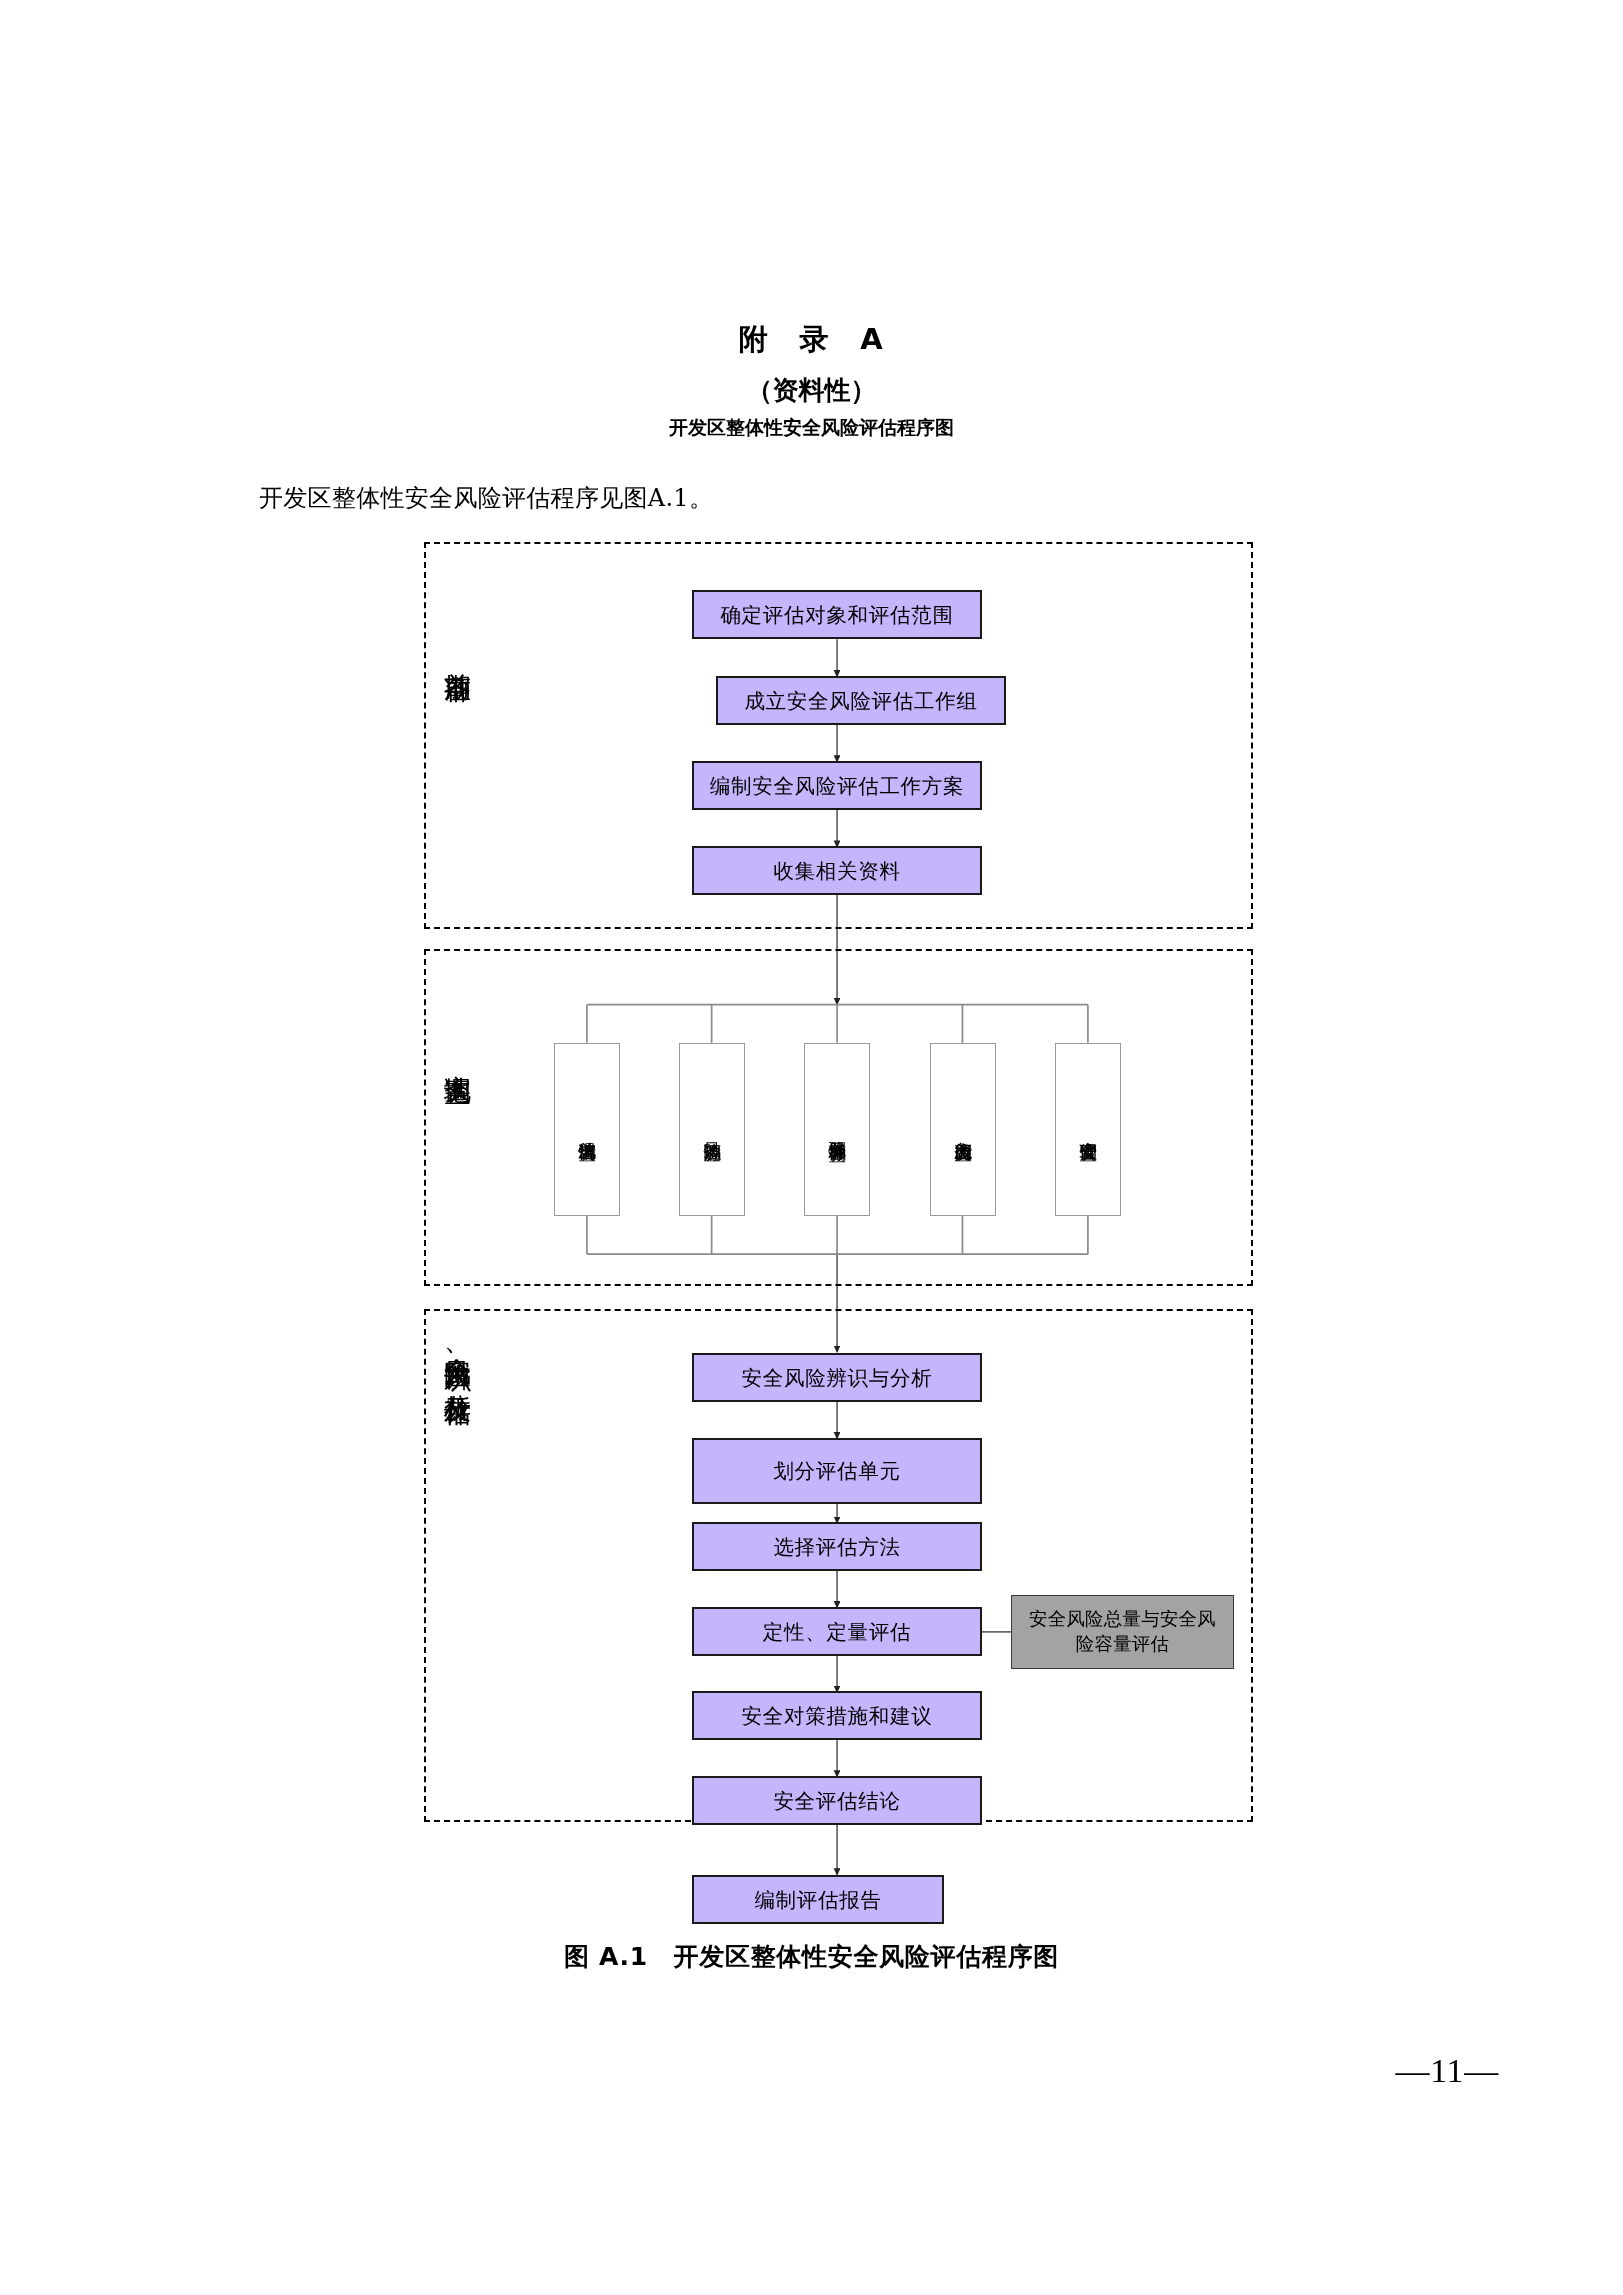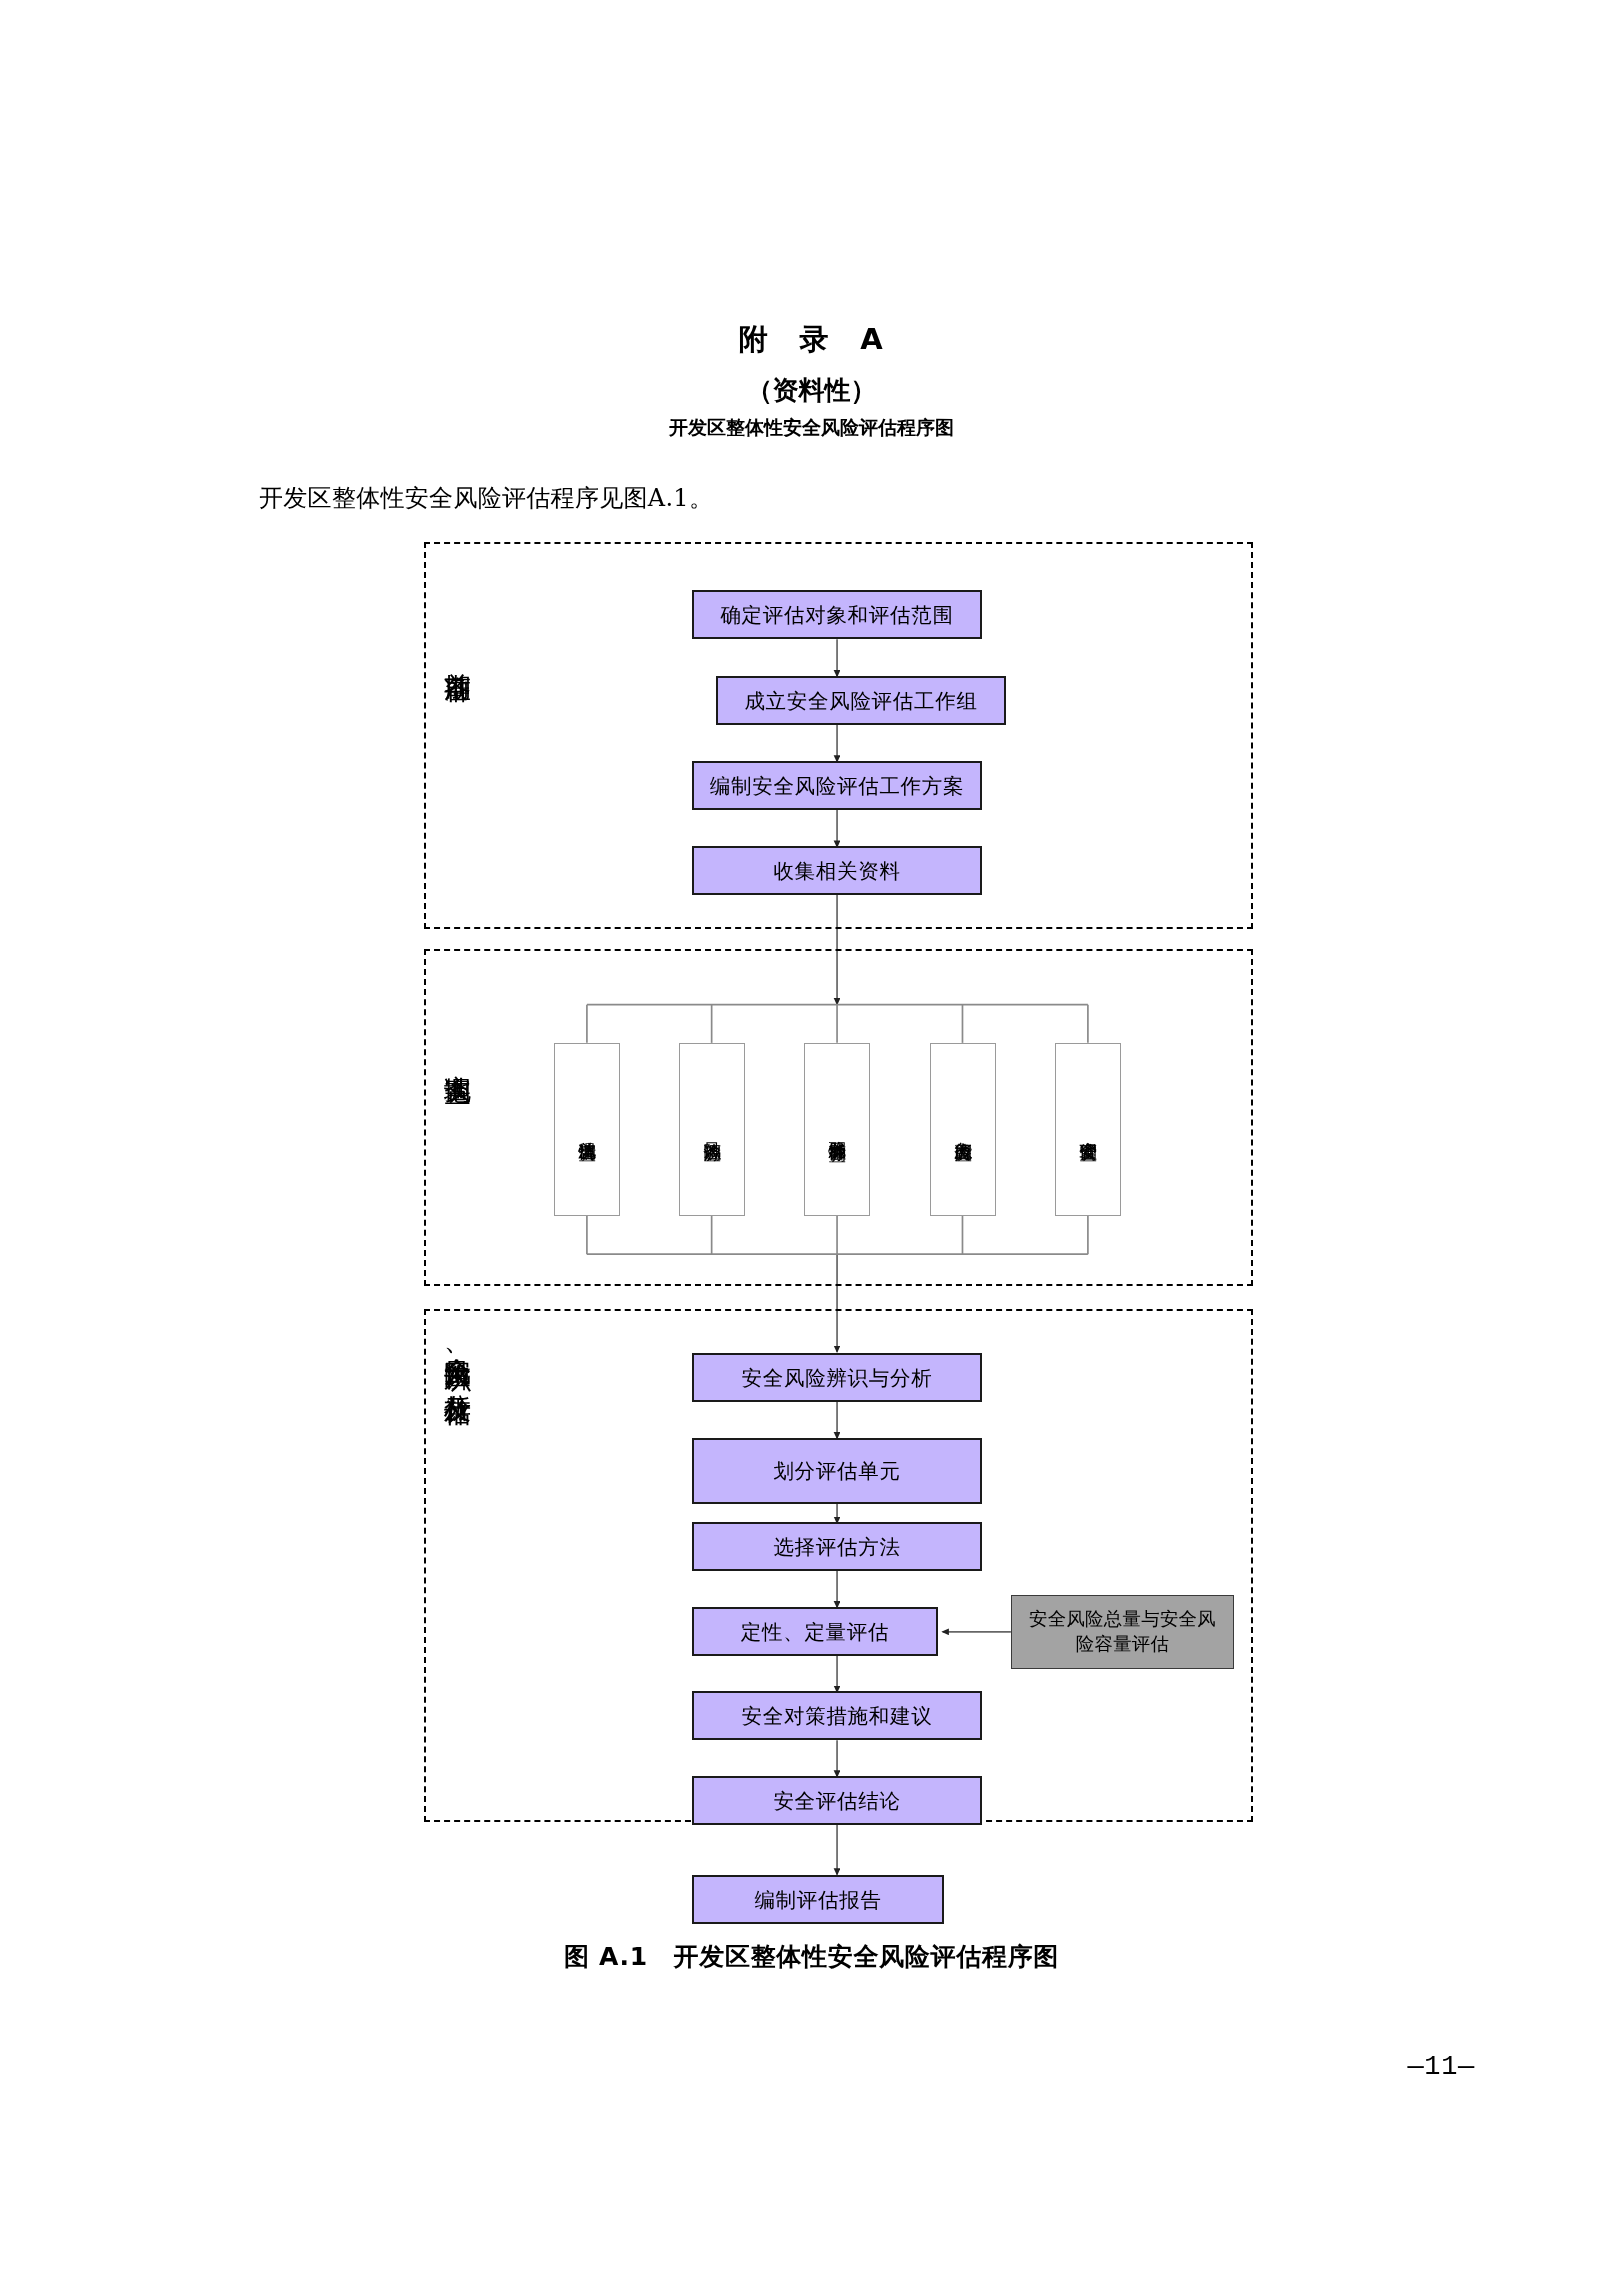--- a/index.html
+++ b/index.html
@@ -133,24 +133,24 @@
     top: 1940px;
     text-align: center;
     font-family: "DejaVu Sans", "Liberation Sans", sans-serif;
     font-weight: 700;
     font-size: 25px;
     letter-spacing: 0.7px;
   }
 
   #page-number {
     position: absolute;
-    right: 148px;
+    right: 124px;
     top: 2052px;
-    font-size: 27px;
-    font-family: Liberation Mono, monospace;
+    font-size: 34px;
+    font-family: Liberation Serif, serif;
     letter-spacing: 0.7px;
   }
 
   svg.connectors {
     position: absolute;
     left: 0; top: 0;
     width: 1623px; height: 2295px;
     pointer-events: none;
   }
 </style>
@@ -240,21 +240,21 @@
   <div class="vbox" style="left:1055px; top:1043px; width:66px; height:173px;">
     <span>安全管理调查</span>
   </div>
 
   <div class="dashed-group" style="left:424px; top:1309px; width:829px; height:513px;"></div>
   <div class="group-label" style="left:443px; top:1336px;">安全风险辨识、分析及评估</div>
 
   <div class="proc-box" style="left:692px; top:1353px; width:290px; height:49px;">安全风险辨识与分析</div>
   <div class="proc-box" style="left:692px; top:1438px; width:290px; height:66px;">划分评估单元</div>
   <div class="proc-box" style="left:692px; top:1522px; width:290px; height:49px;">选择评估方法</div>
-  <div class="proc-box" style="left:692px; top:1607px; width:246px; height:49px;">定性、定量评估</div>
+  <div class="proc-box" style="left:692px; top:1607px; width:290px; height:49px;">定性、定量评估</div>
   <div class="proc-box" style="left:692px; top:1691px; width:290px; height:49px;">安全对策措施和建议</div>
   <div class="proc-box" style="left:692px; top:1776px; width:290px; height:49px;">安全评估结论</div>
 
   <div class="side-box" style="left:1011px; top:1595px; width:223px; height:74px; white-space:pre-line;">安全风险总量与安全风
 险容量评估</div>
 
   <div class="proc-box" style="left:692px; top:1875px; width:252px; height:49px;">编制评估报告</div>
 
 </div>
 

